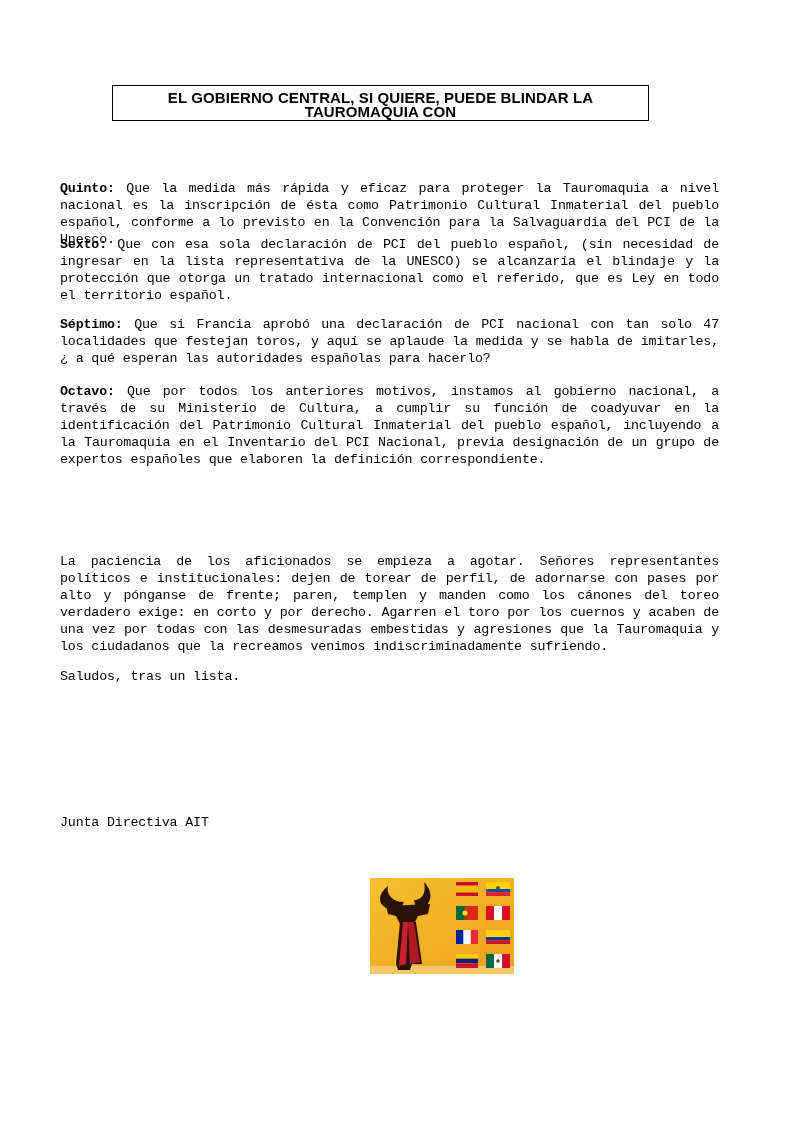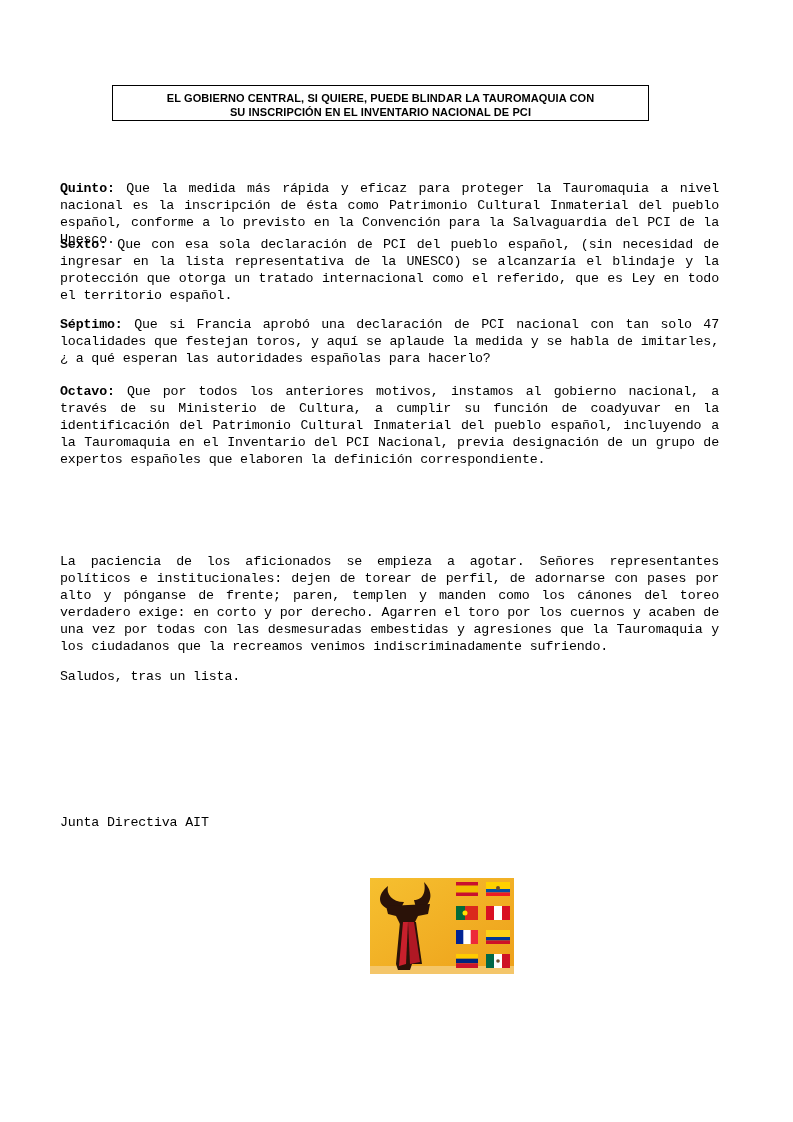--- a/index.html
+++ b/index.html
@@ -1,38 +1,37 @@
 <!DOCTYPE html>
 <html><head>
 <meta charset="utf-8">
 <style>
   html, body { margin: 0; padding: 0; background: #ffffff; }
   body { width: 793px; height: 1122px; position: relative; overflow: hidden;
          font-family: "Liberation Sans", sans-serif; color: #000; }
   .title-box { position: absolute; left: 112px; top: 85px; width: 537px; height: 36px;
                border: 1px solid #000; box-sizing: border-box; text-align: center;
-               font-weight: bold; font-size: 11px; line-height: 14px; padding-top: 5px; letter-spacing: 0.1px; }
+               font-weight: bold; font-size: 15px; line-height: 14px; padding-top: 5px; letter-spacing: 0.1px; }
   .para { position: absolute; left: 60px; width: 659px; font-size: 13.3px; line-height: 17px;
           text-align: justify; text-align-last: left; margin: 0; letter-spacing: -0.15px; font-family: Liberation Mono, monospace; }
   .para b { font-weight: bold; }
   #p-quinto { top: 180px; }
   #p-sexto { top: 236px; }
   #p-septimo { top: 316px; }
   #p-octavo { top: 383px; }
   #p-paciencia { top: 533px; margin-top: 20px; }
   #p-saludos { top: 668px; }
   #p-firma { top: 814px; }
   .logo { position: absolute; left: 370px; top: 878px; width: 144px; height: 96px; }
 </style>
 </head>
 <body>
 
 <div class="title-box">
   <div>EL GOBIERNO CENTRAL, SI QUIERE,  PUEDE BLINDAR LA TAUROMAQUIA CON</div>
-  <div>SU INSCRIPCIÓN EN EL INVENTARIO NACIONAL DE PCI</div>
 </div>
 
 <p class="para" id="p-quinto"><b>Quinto:</b><span> Que la medida más rápida y eficaz para proteger la Tauromaquia a nivel nacional es la inscripción de ésta como Patrimonio Cultural Inmaterial del pueblo español, conforme a lo previsto en la Convención para la Salvaguardia del PCI de la Unesco.</span></p>
 
 <p class="para" id="p-sexto"><b>Sexto:</b><span> Que con esa sola declaración de PCI del pueblo español, (sin necesidad de ingresar en la lista representativa de la UNESCO)  se alcanzaría el blindaje y la protección que otorga  un tratado internacional como el referido, que es Ley en todo el territorio español.</span></p>
 
 <p class="para" id="p-septimo"><b>Séptimo:</b><span> Que si Francia aprobó una declaración de PCI nacional con tan solo 47 localidades que festejan toros, y aquí se aplaude la medida y se habla de imitarles, ¿ a qué esperan las autoridades españolas para hacerlo?</span></p>
 
 <p class="para" id="p-octavo"><b>Octavo:</b><span> Que por todos los anteriores motivos, instamos al gobierno nacional, a través de su Ministerio de Cultura, a cumplir su función de coadyuvar en la identificación del Patrimonio Cultural Inmaterial del pueblo español, incluyendo a la Tauromaquia en el Inventario del PCI Nacional, previa designación de un grupo de expertos españoles que elaboren la definición correspondiente.</span></p>
 

